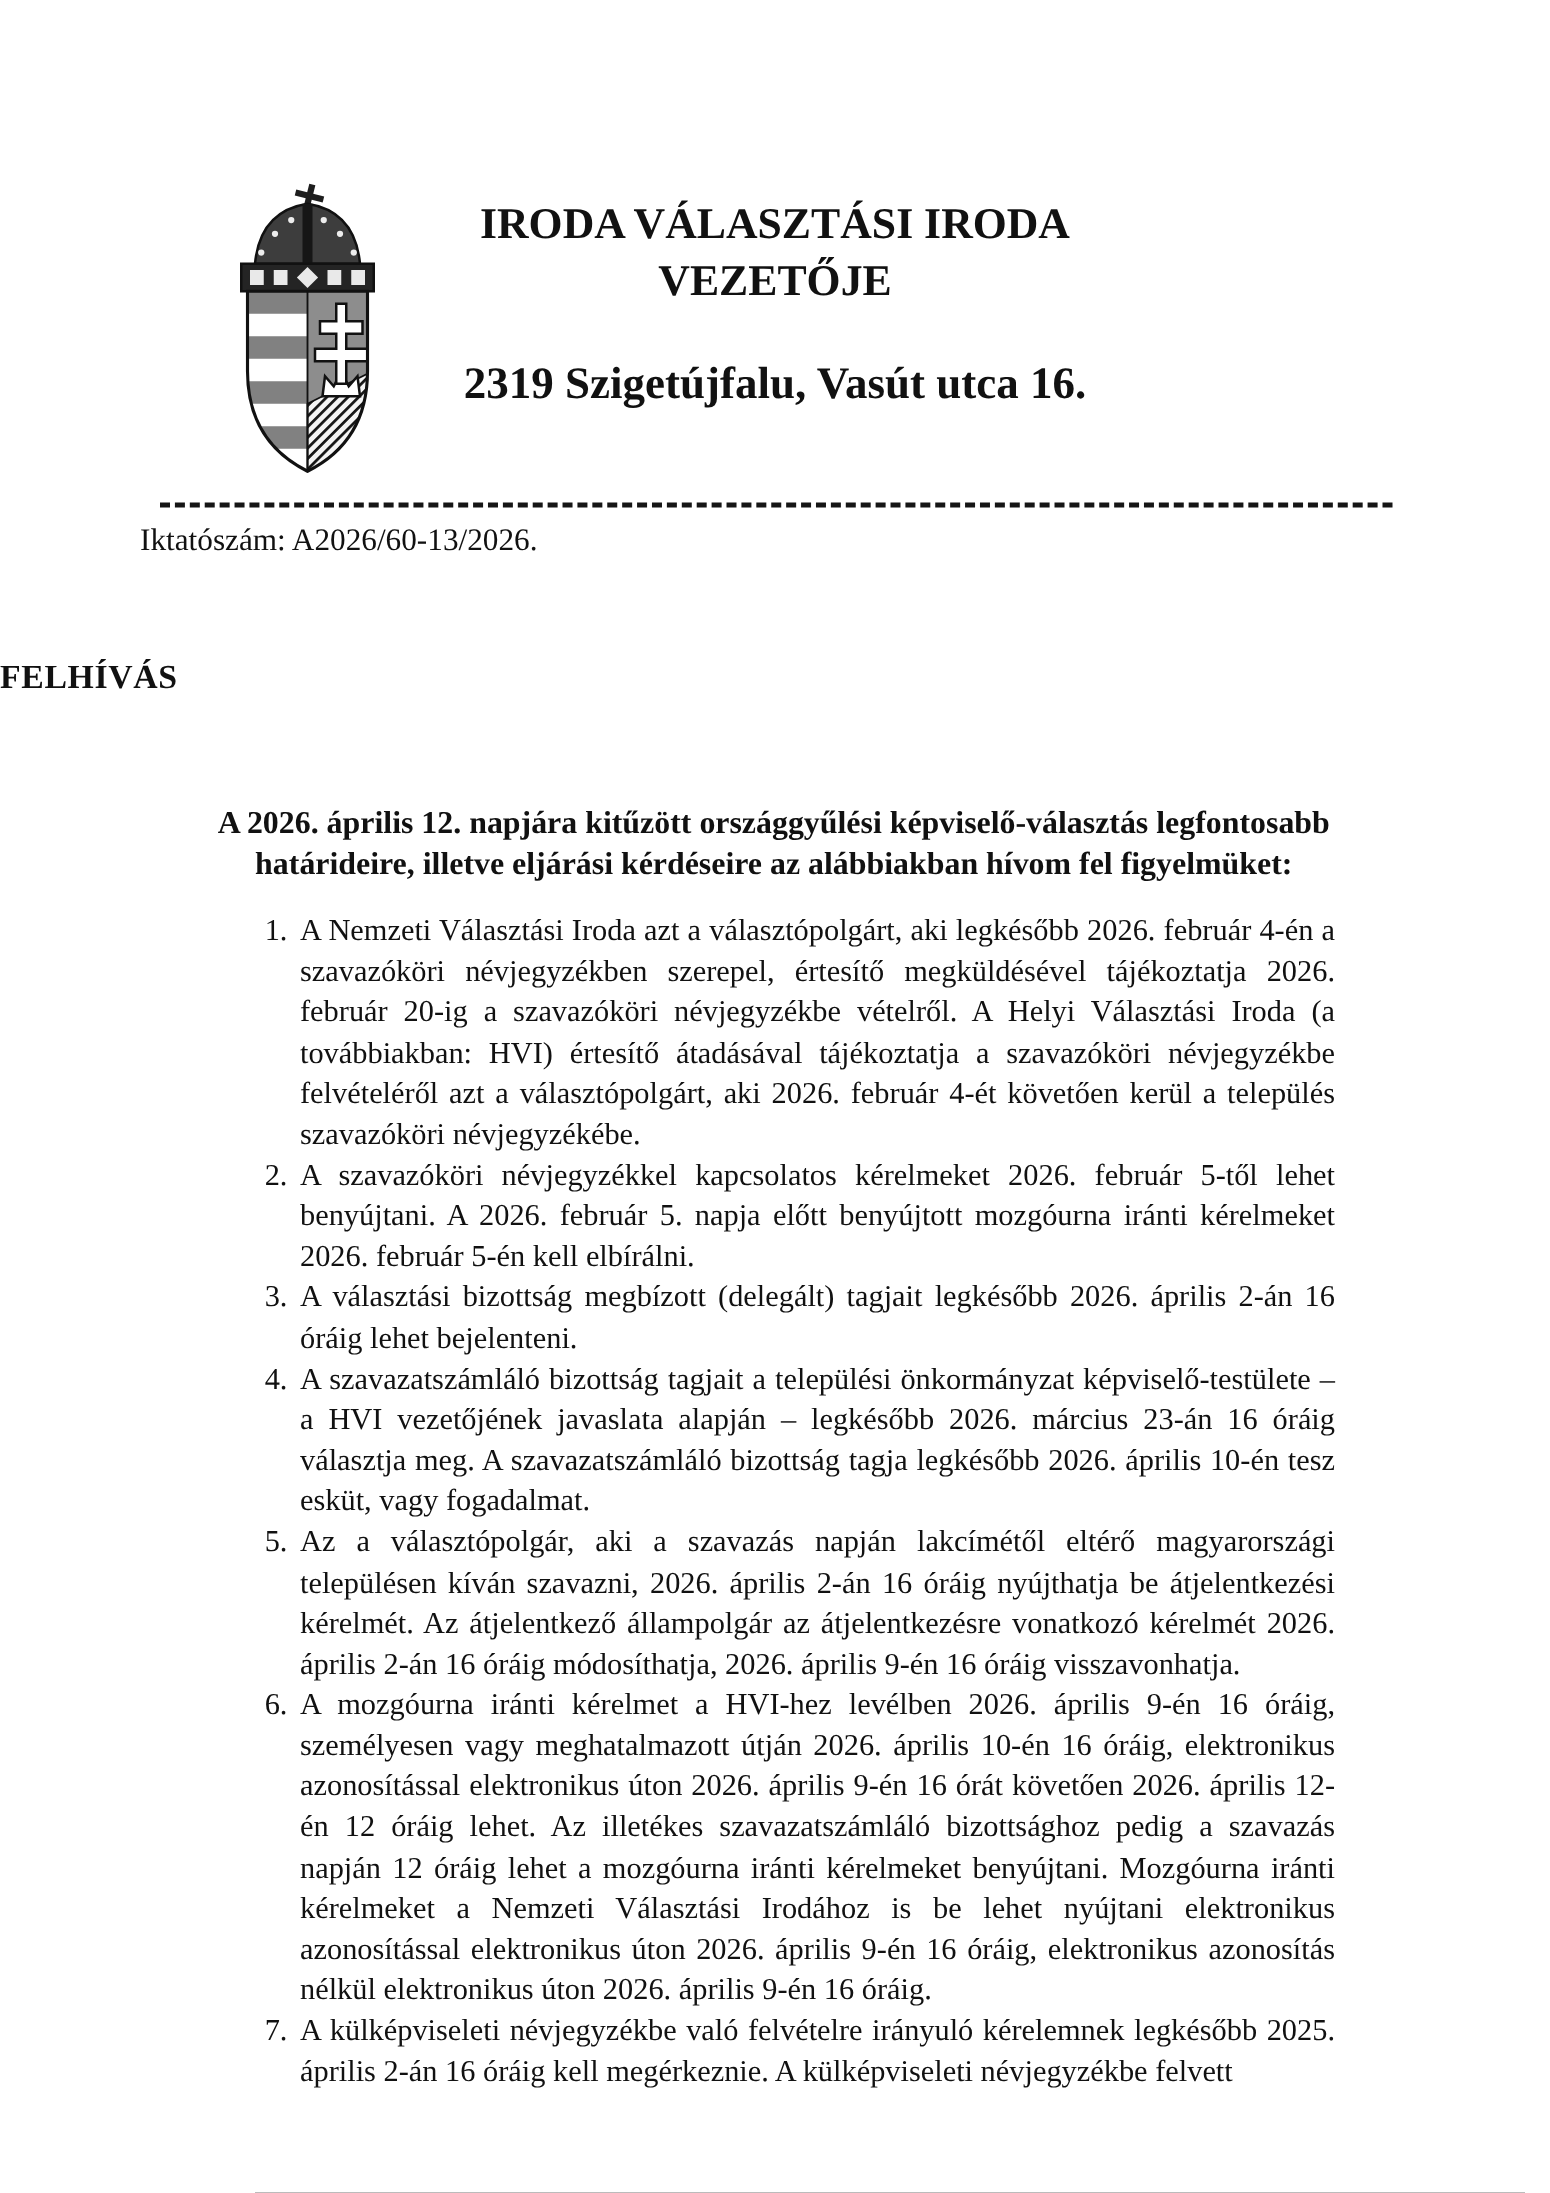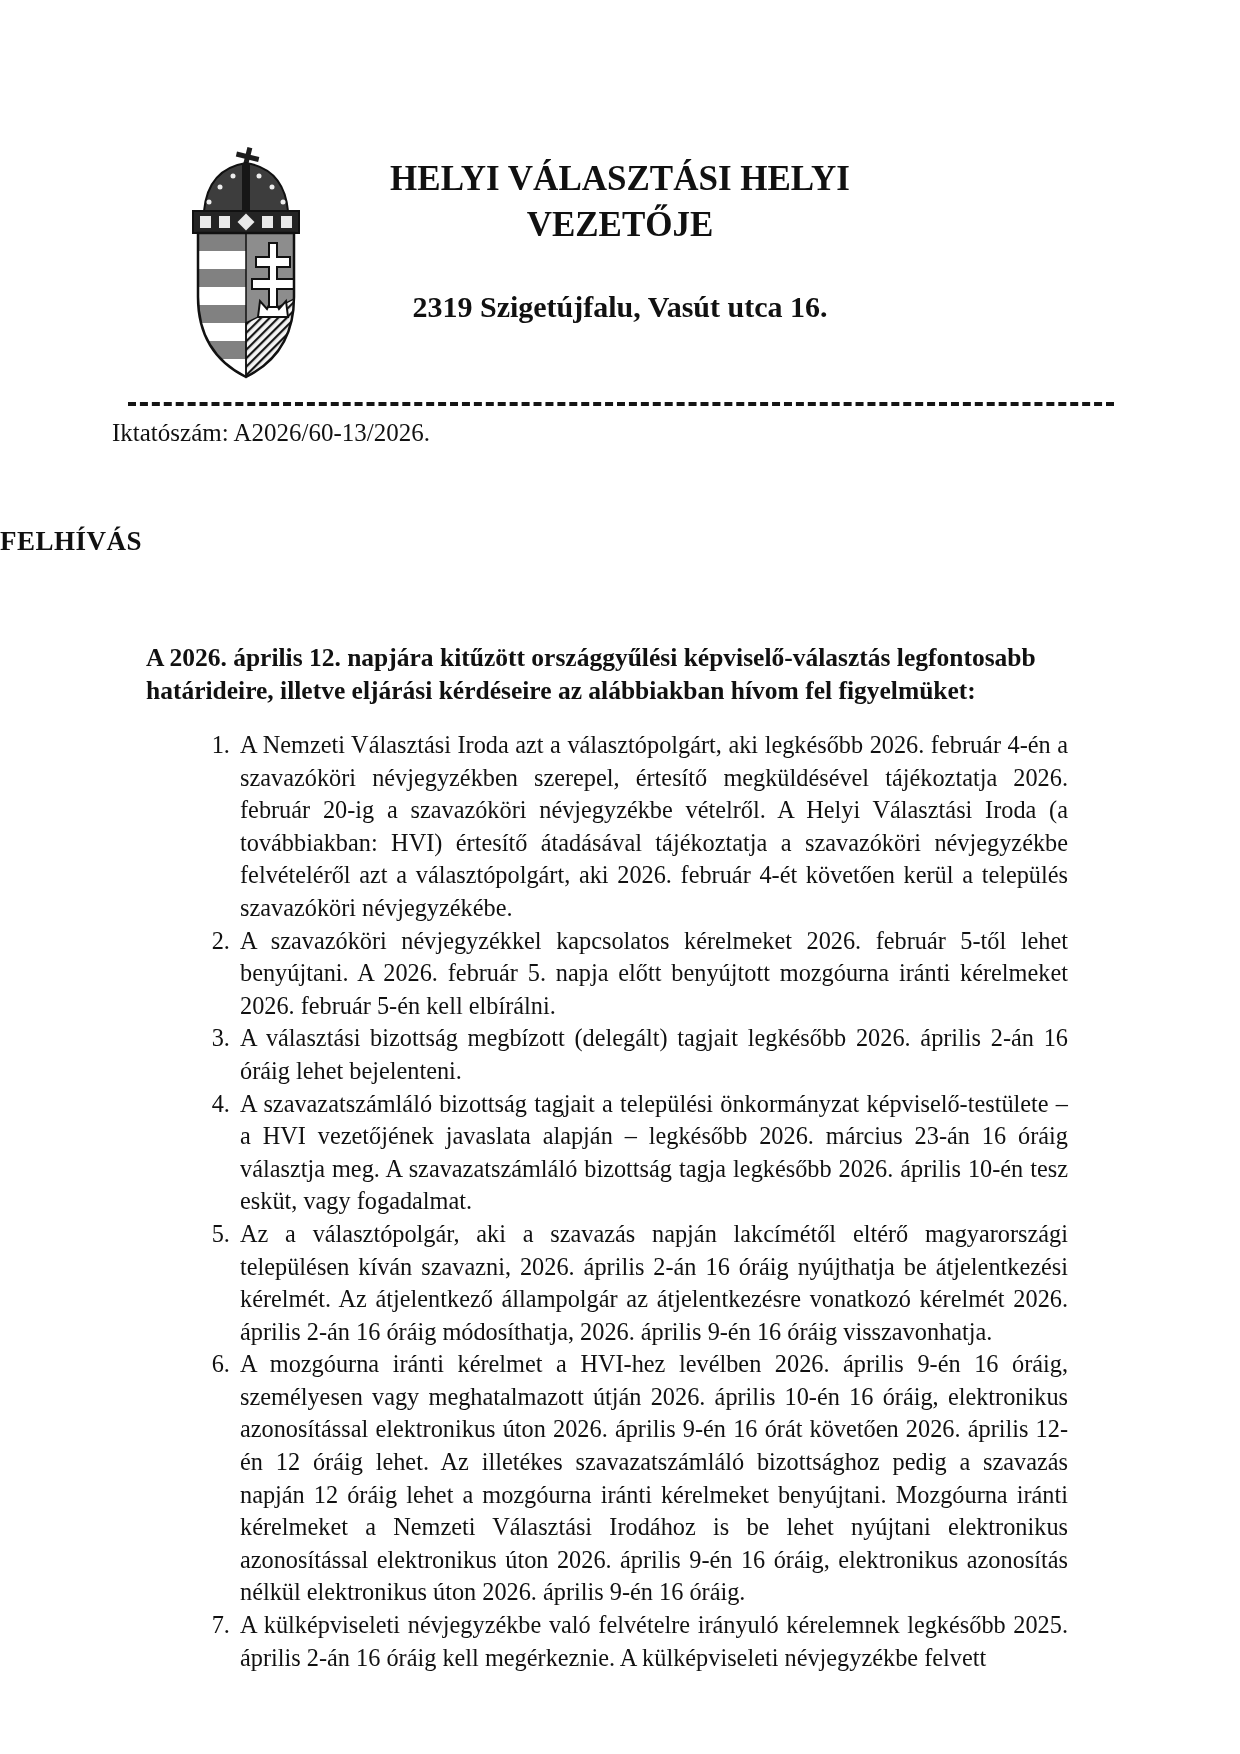--- a/index.html
+++ b/index.html
@@ -14,41 +14,41 @@
   }
   .coa { position:absolute; left:176px; top:146px; width:140px; height:242px; }
   .org {
     position:absolute; top:156px; left:0; right:0;
     text-align:center; font-weight:bold;
     font-size:35px; line-height:46px;
   }
   .addr {
     position:absolute; top:288px; left:0; right:0;
     text-align:center; font-weight:bold;
-    font-size:30px; line-height:37px;
+    font-size:36px; line-height:37px;
   }
   .rule {
     position:absolute; top:402px; left:128px; width:986px;
     border-top:4px dashed #151515; height:0;
   }
   .refnum {
     position:absolute; top:419px; left:112px;
     font-size:25px;
   }
   .doc-title {
     position:absolute; top:526px; left:0; right:0;
     text-align:left; font-weight:bold; font-size:27px; letter-spacing:0.5px;
   }
   .salutation {
     position:absolute; top:588px; left:0; right:0;
     text-align:center; font-size:26px;
   }
   .intro {
     position:absolute; top:641px; left:146px; right:148px;
-    text-align:left; font-weight:bold;
+    text-align:center; font-weight:bold;
     font-size:25.5px; line-height:33px;
     margin:0;
   }
   .body-list {
     position:absolute; top:713px; left:128px; width:956px;
   }
   .body-list ol {
     margin:16px; padding:0 0 0 92px;
     font-size:24.3px; line-height:32.6px;
     text-align:justify;
@@ -103,21 +103,21 @@
         <path d="M70,176 L118,152 V202 Q100,222 70,232 Z" fill="url(#hatch)" stroke="#111" stroke-width="1.5"></path>
         <path d="M82,170 L84,154 L91,162 L97,150 L103,162 L110,154 L112,170 Z" fill="#fff" stroke="#111" stroke-width="2"></path>
         <path d="M93,96 h8 v14 h13 v10 h-13 v12 h17 v10 h-17 v18 h-8 v-18 h-17 v-10 h17 v-12 h-13 v-10 h13 Z" fill="#fff" stroke="#111" stroke-width="2"></path>
       </g>
       <path d="M22,86 H118 V150 Q118,206 70,230 Q22,206 22,150 Z" fill="none" stroke="#111" stroke-width="2.5"></path>
       <line x1="70" y1="86" x2="70" y2="230" stroke="#111" stroke-width="1.5"></line>
     </svg>
   </div>
 
   <div class="org">
-    <div>HELYI VÁLASZTÁSI HELYI</div>
+    <div>IRODA VÁLASZTÁSI IRODA</div>
     <div>VEZETŐJE</div>
   </div>
   <div class="addr">
     <div>2319 Szigetújfalu, Vasút utca 16.</div>
   </div>
 
   <div class="rule"></div>
 
   <div class="refnum">Iktatószám: A2026/60-13/2026.</div>
 

